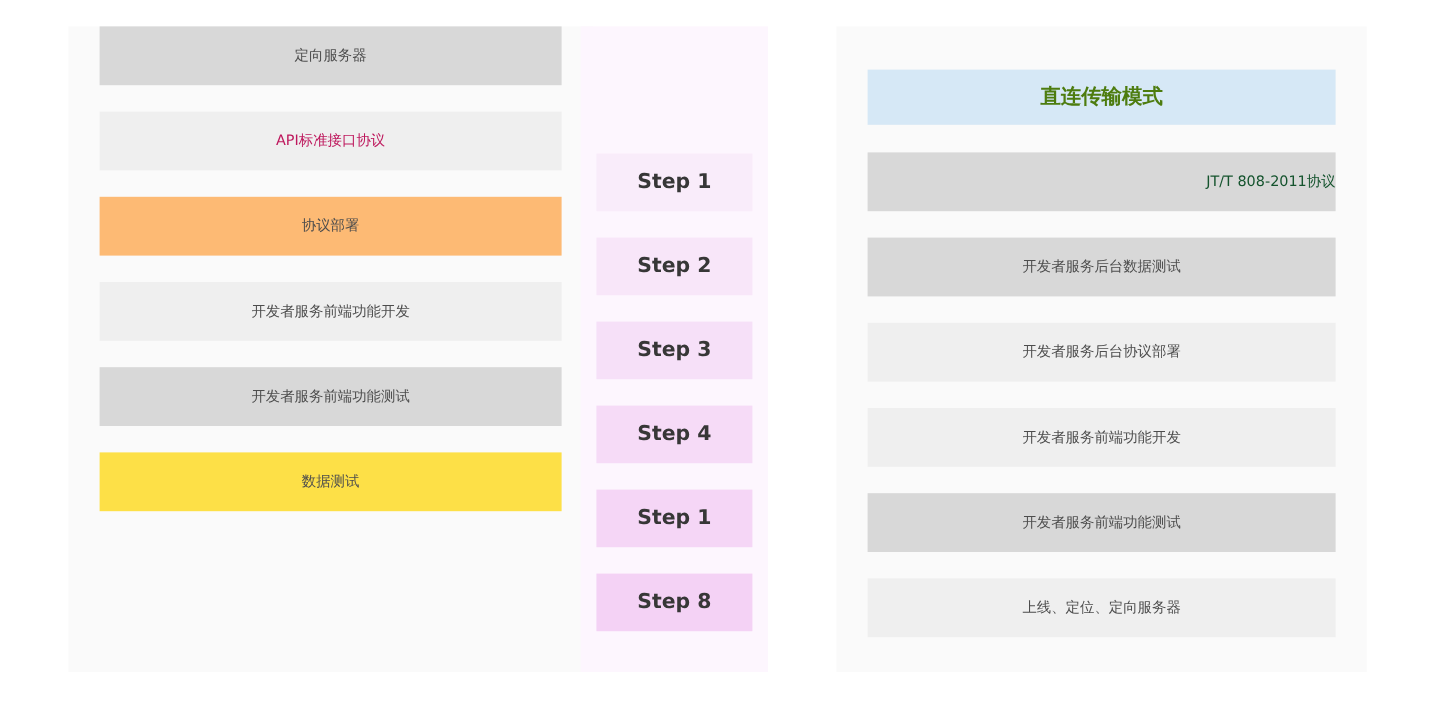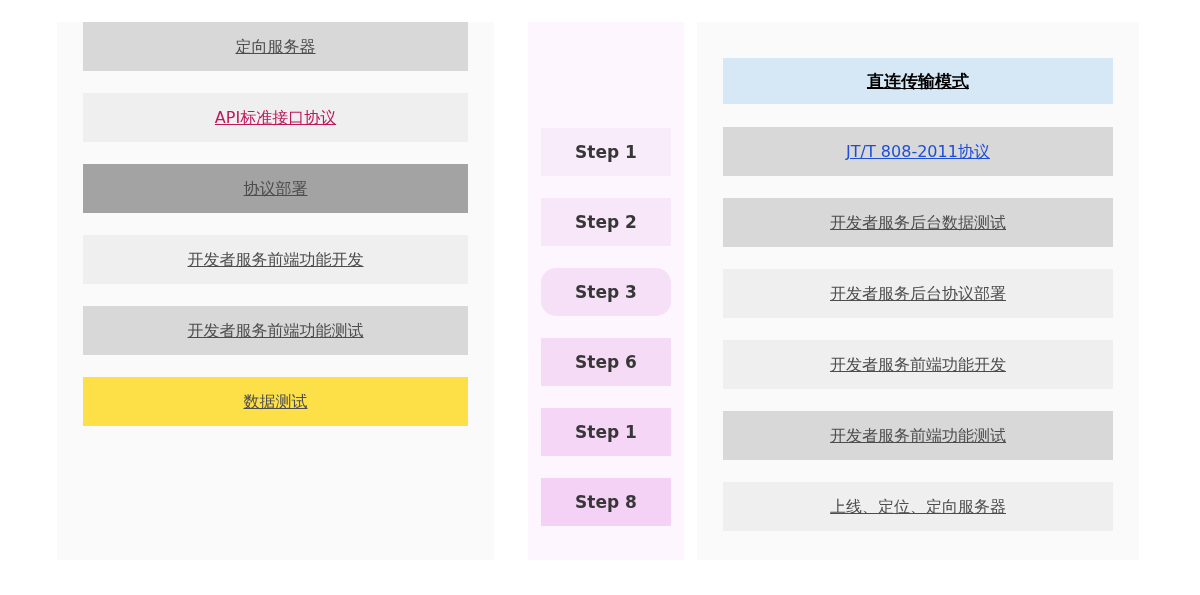--- a/index.html
+++ b/index.html
@@ -15,76 +15,75 @@
     background: #ffffff;
     overflow: hidden;
   }
   .panel {
     position: absolute;
     top: 22px;
     height: 538px;
     box-sizing: border-box;
   }
   .panel-left   { left: 57px;  width: 437px; }
-  .panel-steps  { left: 528px; width: 156px; }
+  .panel-steps  { left: 484px; width: 156px; }
   .panel-right  { left: 697px; width: 442px; }
 
   .panel-header {
     margin: 36px 26px 23px;
     height: 46px;
     line-height: 46px;
     text-align: center;
     font-size: 17px;
     font-weight: bold;
   }
   .flow-row {
     margin: 0 26px 22px;
     height: 49px;
     line-height: 49px;
     text-align: center;
-    font-size: 16px;
-    text-decoration: underline;
+    font-size: 12px;
   }
   .steps-spacer { height: 106px; }
   .step-box {
     margin: 0 13px 22px;
     height: 48px;
     line-height: 48px;
     text-align: center;
     font-size: 17px;
     font-weight: bold;
   }
 </style>
 </head>
 <body>
 
 <div class="stage" style="background-color: rgb(255, 255, 255);">
 
   <div class="panel panel-left" style="background-color: rgb(250, 250, 250);">
     <div class="flow-row" style="background-color: rgb(216, 216, 216); color: rgb(77, 77, 77);">定向服务器</div>
     <div class="flow-row" style="background-color: rgb(239, 239, 239); color: #be185d;">API标准接口协议</div>
-    <div class="flow-row" style="background-color: #a3a3a3; color: rgb(77, 77, 77);">协议部署</div>
+    <div class="flow-row" style="background-color: #fdba74; color: rgb(77, 77, 77);">协议部署</div>
     <div class="flow-row" style="background-color: rgb(239, 239, 239); color: rgb(77, 77, 77);">开发者服务前端功能开发</div>
     <div class="flow-row" style="background-color: rgb(216, 216, 216); color: rgb(77, 77, 77);">开发者服务前端功能测试</div>
     <div class="flow-row" style="background-color: #fde047; color: rgb(77, 77, 77);">数据测试</div>
   </div>
 
   <div class="panel panel-steps" style="background-color: rgb(253, 246, 254);">
     <div class="steps-spacer"></div>
     <div class="step-box" style="background-color: rgb(249, 236, 250); color: rgb(55, 55, 55);">Step 1</div>
     <div class="step-box" style="background-color: rgb(248, 230, 249); color: rgb(55, 55, 55);">Step 2</div>
-    <div class="step-box" style="background-color: rgb(246, 224, 248); color: rgb(55, 55, 55); border-radius: 15px;">Step 3</div>
-    <div class="step-box" style="background-color: rgb(246, 219, 247); color: rgb(55, 55, 55);">Step 6</div>
+    <div class="step-box" style="background-color: rgb(246, 224, 248); color: rgb(55, 55, 55);">Step 3</div>
+    <div class="step-box" style="background-color: rgb(246, 219, 247); color: rgb(55, 55, 55);">Step 4</div>
     <div class="step-box" style="background-color: rgb(245, 214, 246); color: rgb(55, 55, 55);">Step 1</div>
     <div class="step-box" style="background-color: rgb(244, 210, 245); color: rgb(55, 55, 55);">Step 8</div>
   </div>
 
   <div class="panel panel-right" style="background-color: rgb(250, 250, 250);">
-    <div class="panel-header" style="background-color: rgb(214, 232, 246); color: #000000; text-decoration: underline;">直连传输模式</div>
-    <div class="flow-row" style="background-color: rgb(216, 216, 216); color: #1d4ed8;">JT/T 808-2011协议</div>
+    <div class="panel-header" style="background-color: rgb(214, 232, 246); color: #4d7c0f;">直连传输模式</div>
+    <div class="flow-row" style="background-color: rgb(216, 216, 216); color: #14532d; text-align: right;">JT/T 808-2011协议</div>
     <div class="flow-row" style="background-color: rgb(216, 216, 216); color: rgb(77, 77, 77);">开发者服务后台数据测试</div>
     <div class="flow-row" style="background-color: rgb(239, 239, 239); color: rgb(77, 77, 77);">开发者服务后台协议部署</div>
     <div class="flow-row" style="background-color: rgb(239, 239, 239); color: rgb(77, 77, 77);">开发者服务前端功能开发</div>
     <div class="flow-row" style="background-color: rgb(216, 216, 216); color: rgb(77, 77, 77);">开发者服务前端功能测试</div>
     <div class="flow-row" style="background-color: rgb(239, 239, 239); color: rgb(77, 77, 77);">上线、定位、定向服务器</div>
   </div>
 
 </div>
 
 </body></html>

